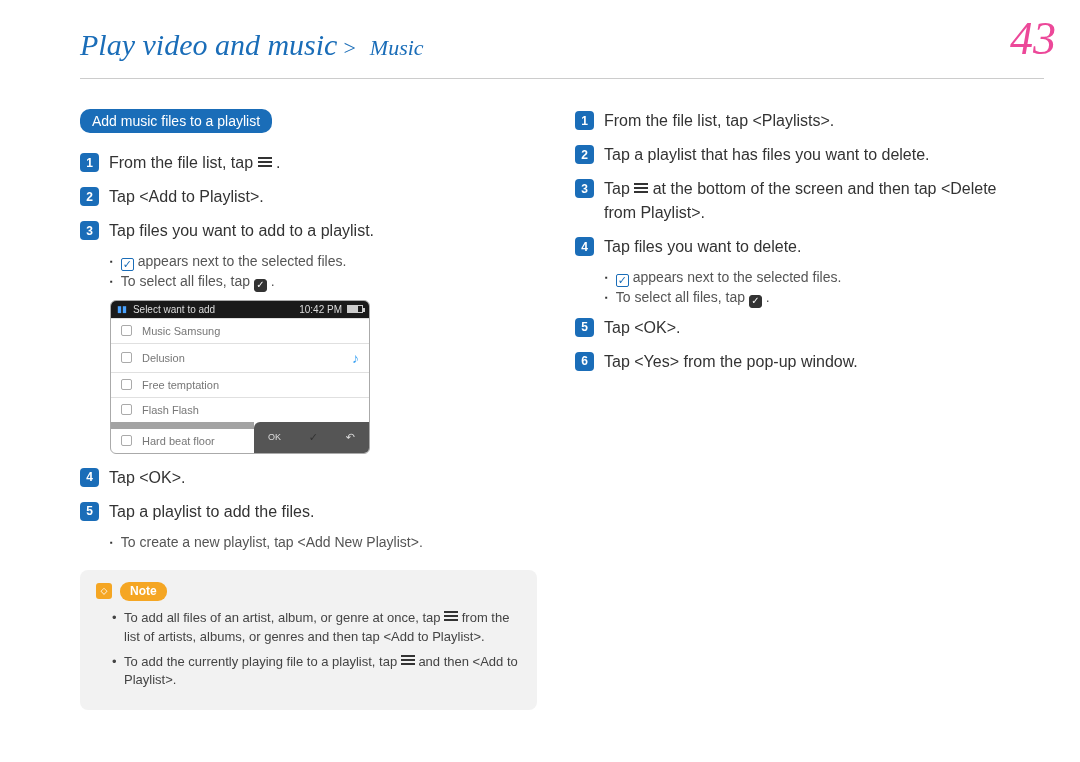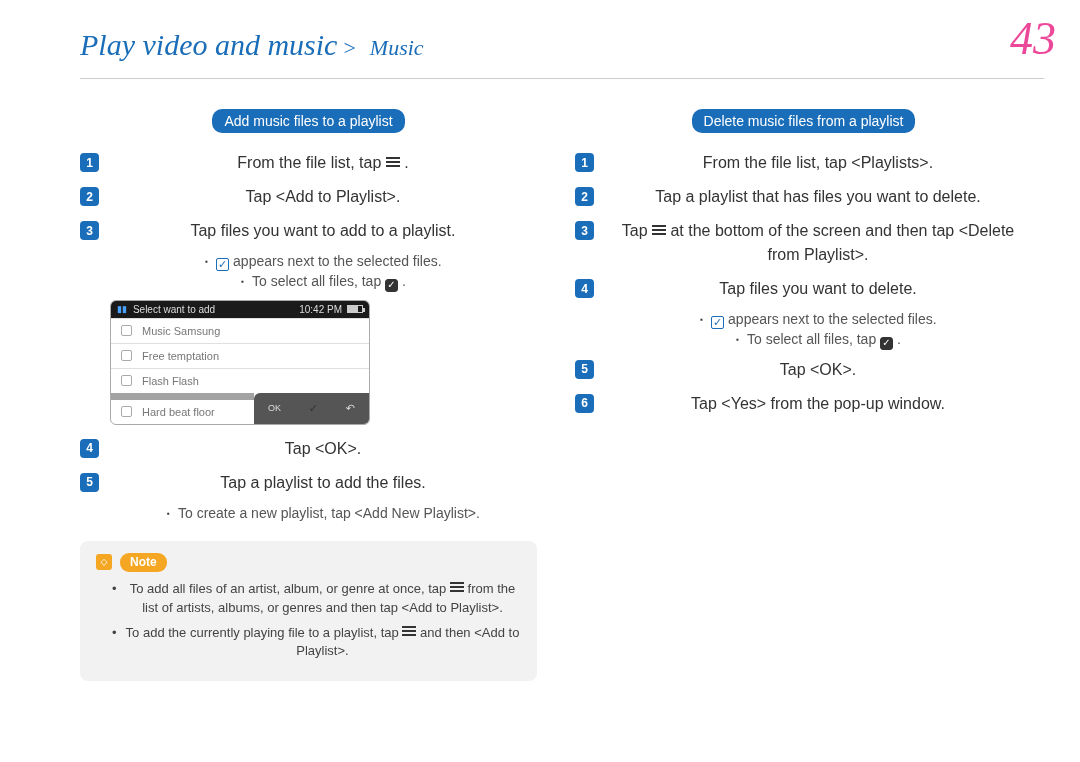--- a/index.html
+++ b/index.html
@@ -44,21 +44,20 @@
     }
     .rule {
       border: none;
       border-top: 1px solid #ccc;
       margin: 10px 36px 30px 80px;
     }
     .content {
       display: flex;
       padding: 0 48px 0 80px;
       gap: 38px;
-      text-align: center;
     }
     .col {
       flex: 1;
       max-width: 460px;
     }
     .section-pill {
       display: inline-block;
       background: #1a6db8;
       color: #fff;
       font-size: 14px;
@@ -258,20 +257,25 @@
         <span>Select want to add</span>
         <span class="grow"></span>
         <span>10:42 PM</span>
         <span class="batt">
             <span class="fill"></span>
           </span>
       </div>
       <div class="device-row">
           <span class="box"></span>
           <span>Music Samsung</span>
+        </div>
+      <div class="device-row">
+          <span class="box"></span>
+          <span>Delusion</span>
+          <span class="note">♪</span>
         </div>
       <div class="device-row">
           <span class="box"></span>
           <span>Free temptation</span>
         </div>
       <div class="device-row">
           <span class="box"></span>
           <span>Flash Flash</span>
         </div>
       <div class="device-last-wrap">
@@ -313,21 +317,20 @@
         <li>
           <span>To add the currently playing file to a playlist, tap </span>
           <span class="menu-icon"><span></span><span></span><span></span></span>
           <span> and then &lt;Add to Playlist&gt;.</span>
         </li>
       </ul>
     </div>
   </div>
 
   <div class="col">
-    <div class="section-pill">Delete music files from a playlist</div>
 
     <div class="step">
       <span class="step-num">1</span>
       <span class="step-text">From the file list, tap &lt;Playlists&gt;.</span>
     </div>
     <div class="step">
       <span class="step-num">2</span>
       <span class="step-text">Tap a playlist that has files you want to delete.</span>
     </div>
     <div class="step">

